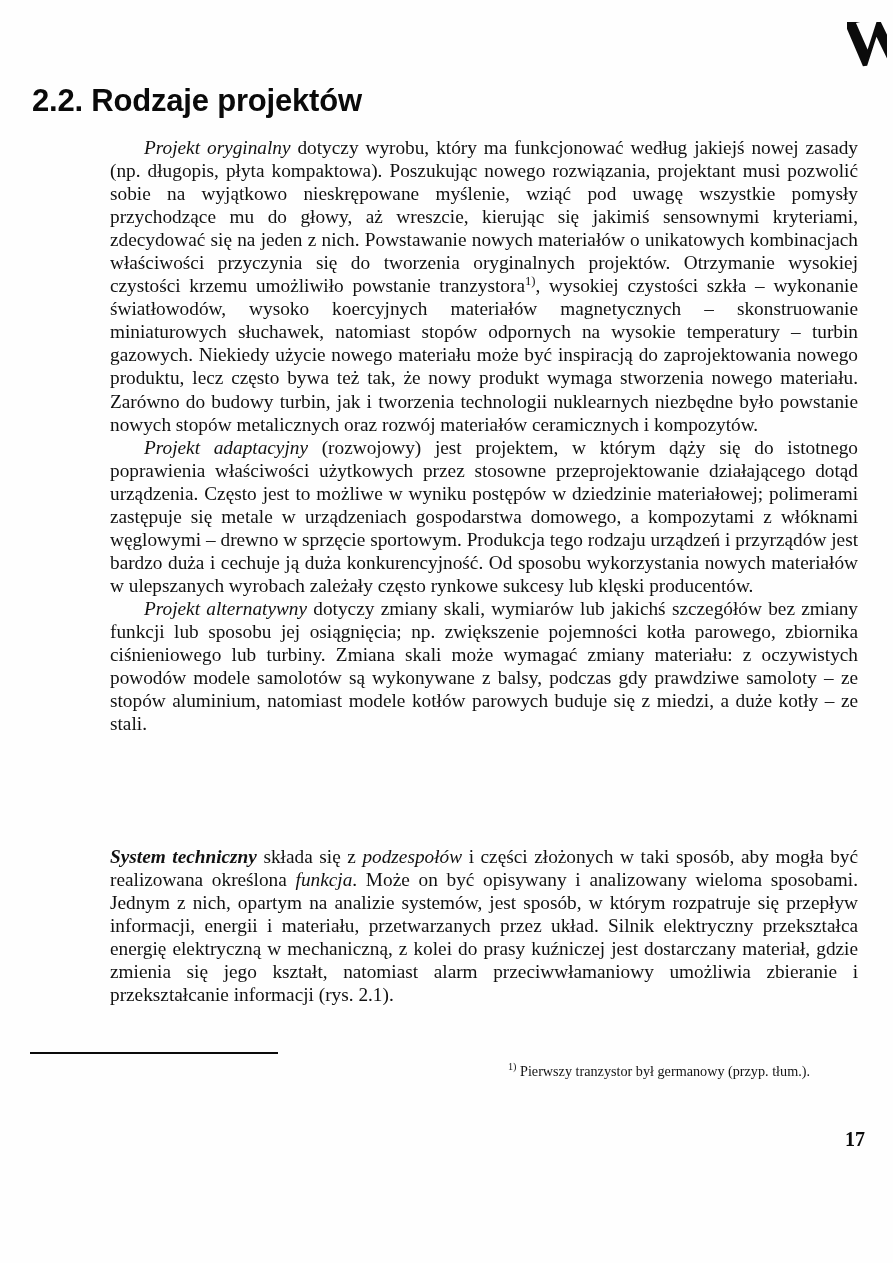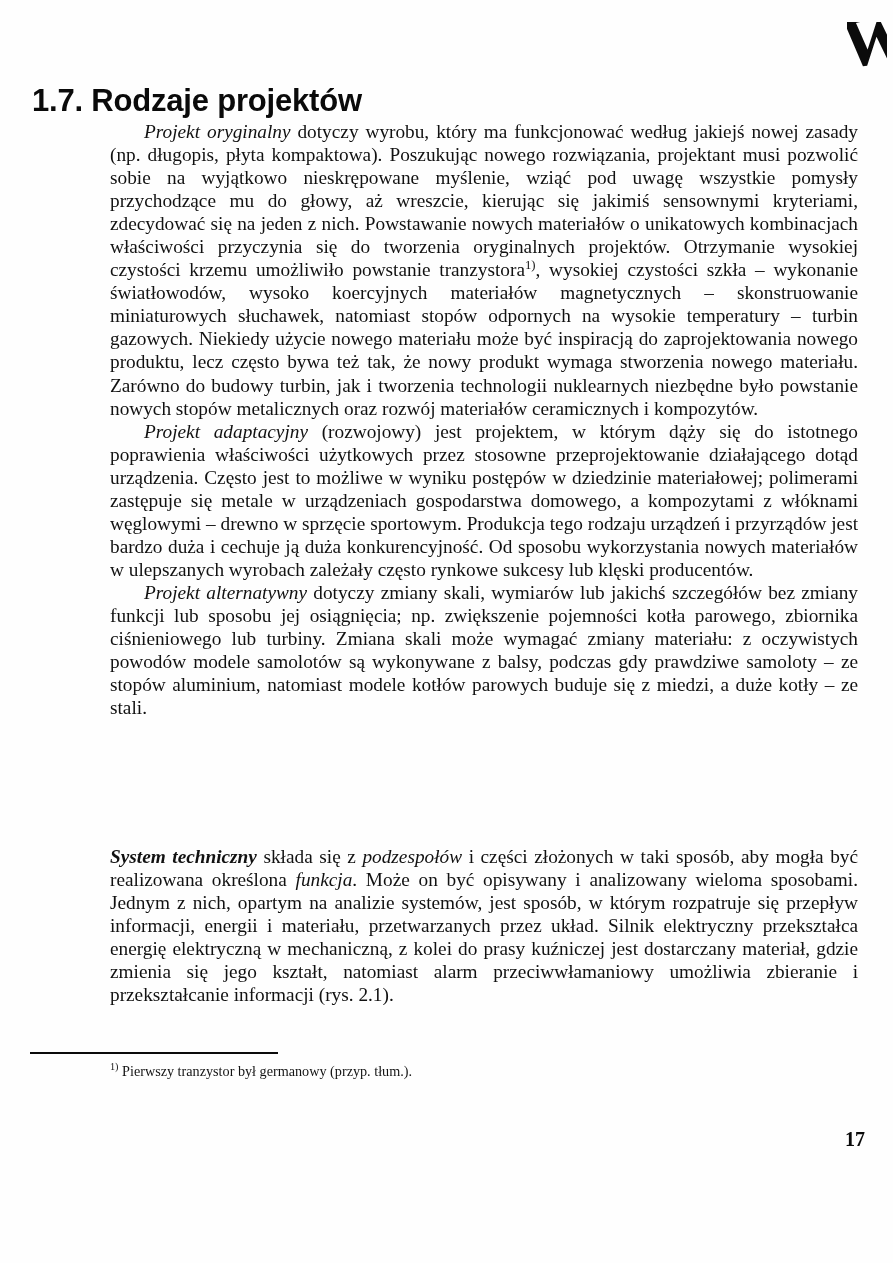--- a/index.html
+++ b/index.html
@@ -58,21 +58,21 @@
   }
   #heading-22 { top: 62px; }
   #heading-23 { top: 800px; }
 
   
   .body-col {
     position: absolute;
     left: 110px;
     width: 748px;
   }
-  #block-one   { top: 120px; }
+  #block-one   { top: 136px; }
   #block-two   { top: 845px; }
 
   .para {
     margin: 0;
     text-align: justify;
     text-justify: inter-word;
     font-size: 19.3px;
     line-height: 23.05px;
     color: #111111;
     hyphens: manual;
@@ -100,20 +100,21 @@
     background: #0a0a0a;
   }
   .footnote {
     position: absolute;
     left: 110px;
     top: 1062px;
     width: 700px;
     font-size: 14.2px;
     line-height: 18px;
     color: #131313;
+    text-align: right;
   }
   .footnote sup {
     font-size: 0.72em;
     vertical-align: super;
     line-height: 0;
   }
 
   
   .page-number {
     position: absolute;
@@ -128,21 +129,21 @@
 </style>
 </head>
 <body>
 
 <div class="page">
 
   <div class="scan-mark">
     <span class="glyph">W</span>
   </div>
 
-  <h1 class="section-heading" id="heading-22">1.7. Rodzaje projektów</h1>
+  <h1 class="section-heading" id="heading-22">2.2. Rodzaje projektów</h1>
 
   <div class="body-col" id="block-one">
 
     <p class="para indent"><span class="it">Projekt oryginalny</span><span> dotyczy wyrobu, który ma funkcjonować według jakiejś nowej zasady (np. długopis, płyta kompaktowa). Poszukując nowego rozwiązania, projektant musi pozwolić sobie na wyjątkowo nieskrępowane myślenie, wziąć pod uwagę wszystkie pomysły przychodzące mu do głowy, aż wreszcie, kierując się jakimiś sensownymi kryteriami, zdecydować się na jeden z nich. Powstawanie nowych materiałów o unikatowych kombinacjach właściwości przyczynia się do tworzenia oryginalnych projektów. Otrzymanie wysokiej czystości krzemu umożliwiło powstanie tranzystora</span><sup class="fn-ref">1)</sup><span>, wysokiej czystości szkła – wykonanie światłowodów, wysoko koercyjnych materiałów magnetycznych – skonstruowanie miniaturowych słuchawek, natomiast stopów odpornych na wysokie temperatury – turbin gazowych. Niekiedy użycie nowego materiału może być inspiracją do zaprojektowania nowego produktu, lecz często bywa też tak, że nowy produkt wymaga stworzenia nowego materiału. Zarówno do budowy turbin, jak i tworzenia technologii nuklearnych niezbędne było powstanie nowych stopów metalicznych oraz rozwój materiałów ceramicznych i kompozytów.</span></p>
 
     <p class="para indent"><span class="it">Projekt adaptacyjny</span><span> (rozwojowy) jest projektem, w którym dąży się do istotnego poprawienia właściwości użytkowych przez stosowne przeprojektowanie działającego dotąd urządzenia. Często jest to możliwe w wyniku postępów w dziedzinie materiałowej; polimerami zastępuje się metale w urządzeniach gospodarstwa domowego, a kompozytami z włóknami węglowymi – drewno w sprzęcie sportowym. Produkcja tego rodzaju urządzeń i przyrządów jest bardzo duża i cechuje ją duża konkurencyjność. Od sposobu wykorzystania nowych materiałów w ulepszanych wyrobach zależały często rynkowe sukcesy lub klęski producentów.</span></p>
 
     <p class="para indent"><span class="it">Projekt alternatywny</span><span> dotyczy zmiany skali, wymiarów lub jakichś szczegółów bez zmiany funkcji lub sposobu jej osiągnięcia; np. zwiększenie pojemności kotła parowego, zbiornika ciśnieniowego lub turbiny. Zmiana skali może wymagać zmiany materiału: z oczywistych powodów modele samolotów są wykonywane z balsy, podczas gdy prawdziwe samoloty – ze stopów aluminium, natomiast modele kotłów parowych buduje się z miedzi, a duże kotły – ze stali.</span></p>
 
   </div>

